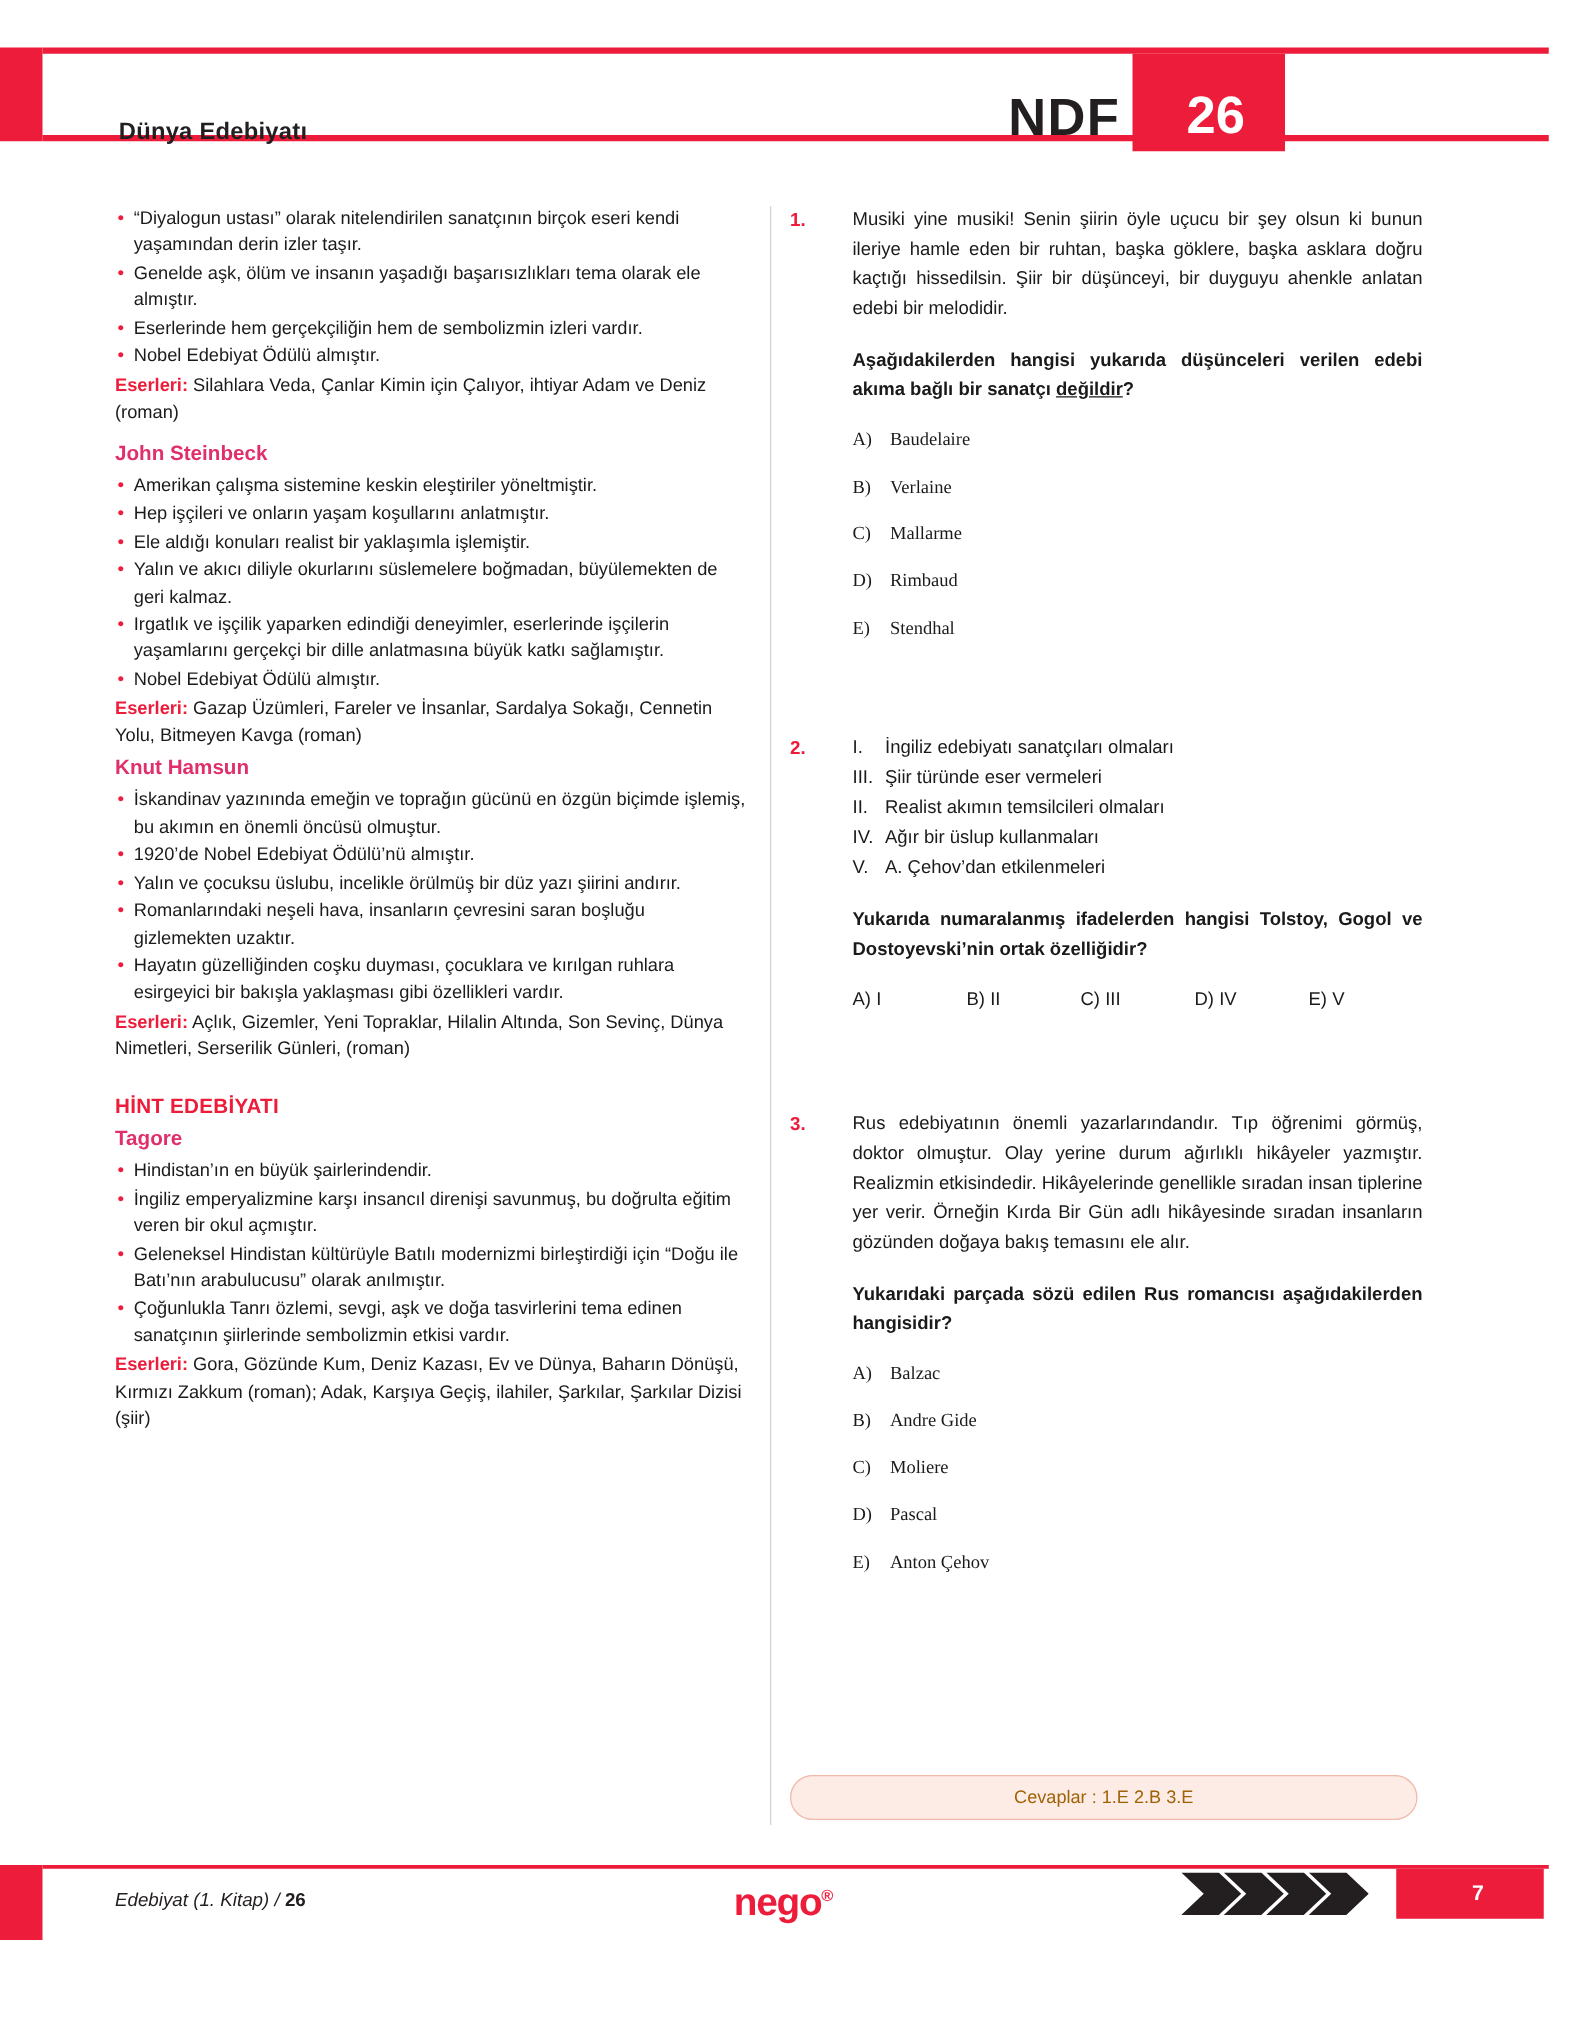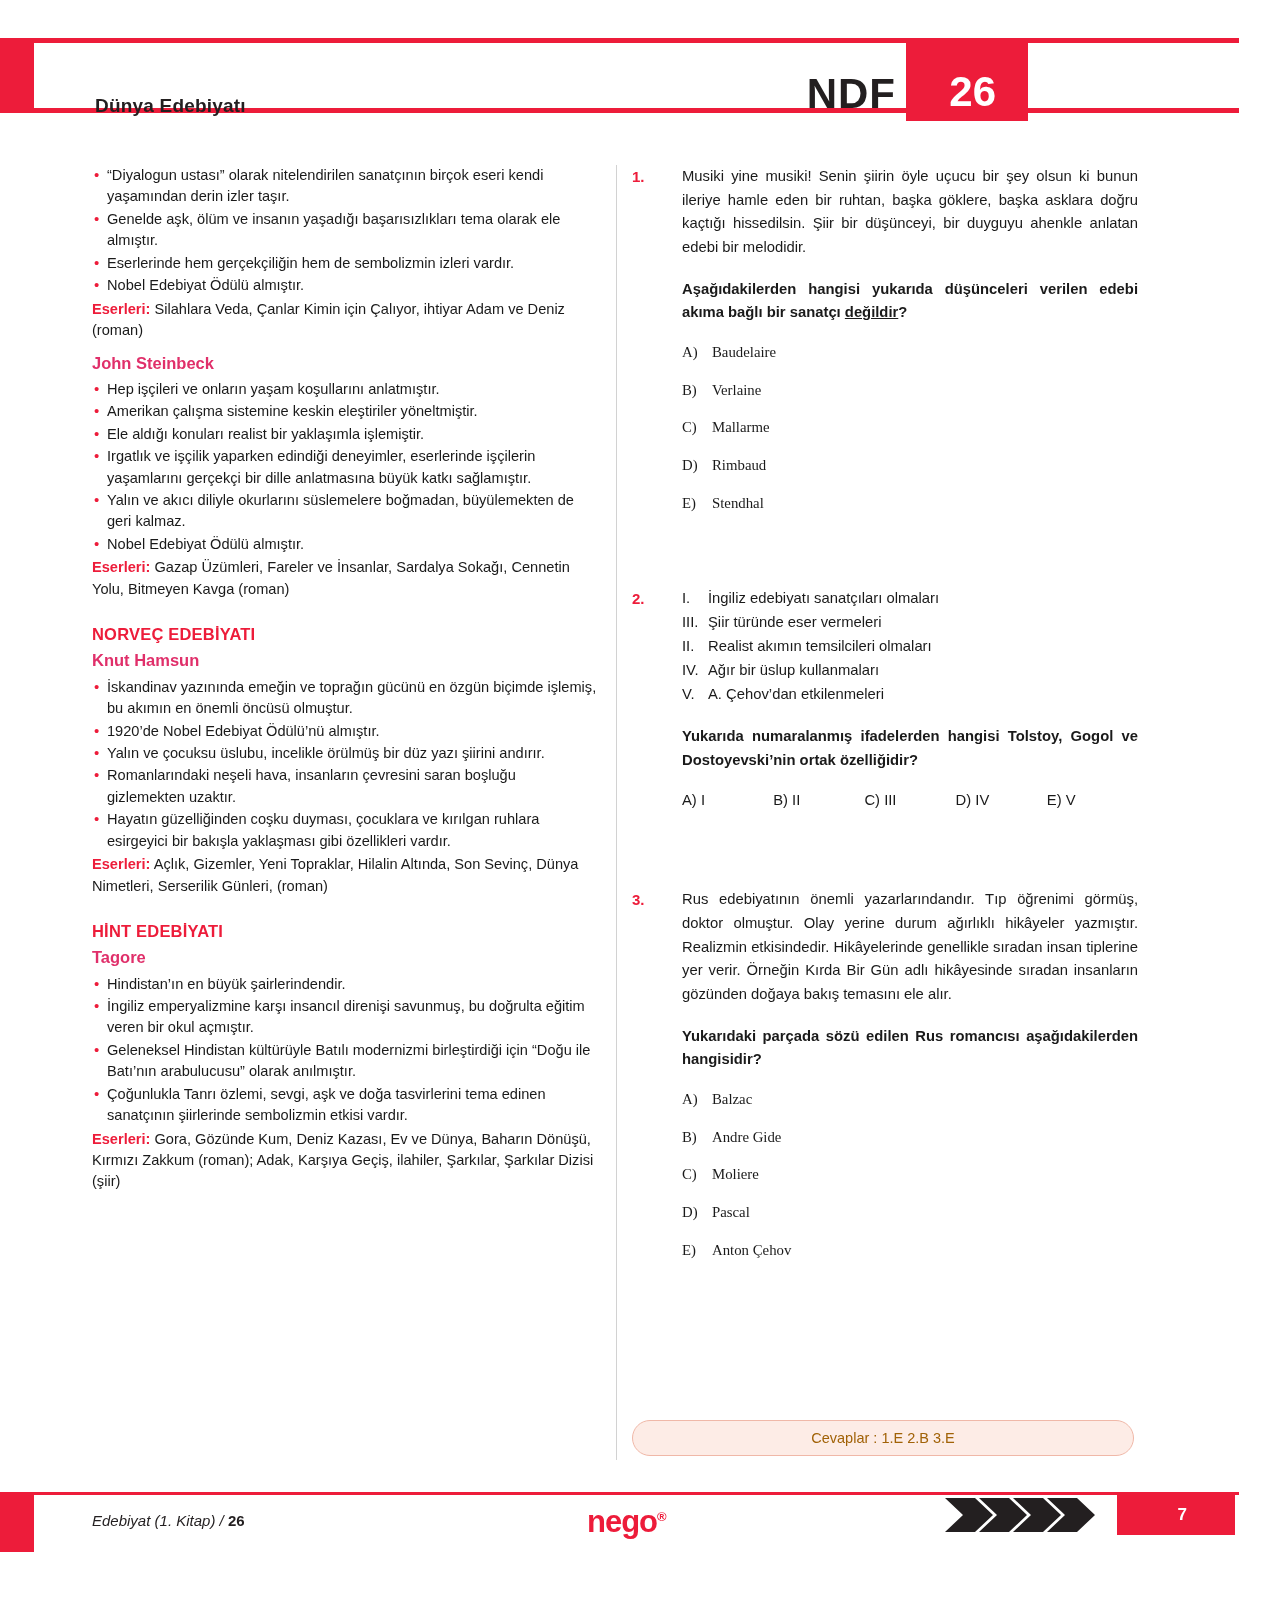--- a/index.html
+++ b/index.html
@@ -320,33 +320,32 @@
       <li>Eserlerinde hem gerçekçiliğin hem de sembolizmin izleri vardır.</li>
       <li>Nobel Edebiyat Ödülü almıştır.</li>
     </ul>
     <div class="works">
       <span class="lbl">Eserleri:</span>
       <span>Silahlara Veda, Çanlar Kimin için Çalıyor, ihtiyar Adam ve Deniz (roman)</span>
     </div>
 
     <div class="sub-author">John Steinbeck</div>
     <ul class="bullets">
+      <li>Amerikan çalışma sistemine keskin eleştiriler yöneltmiştir.</li>
       <li>Hep işçileri ve onların yaşam koşullarını anlatmıştır.</li>
-      <li>Amerikan çalışma sistemine keskin eleştiriler yöneltmiştir.</li>
       <li>Ele aldığı konuları realist bir yaklaşımla işlemiştir.</li>
+      <li>Yalın ve akıcı diliyle okurlarını süslemelere boğmadan, büyülemekten de geri kalmaz.</li>
       <li>Irgatlık ve işçilik yaparken edindiği deneyimler, eserlerinde işçilerin yaşamlarını gerçekçi bir dille anlatmasına büyük katkı sağlamıştır.</li>
-      <li>Yalın ve akıcı diliyle okurlarını süslemelere boğmadan, büyülemekten de geri kalmaz.</li>
       <li>Nobel Edebiyat Ödülü almıştır.</li>
     </ul>
     <div class="works">
       <span class="lbl">Eserleri:</span>
       <span>Gazap Üzümleri, Fareler ve İnsanlar, Sardalya Sokağı, Cennetin Yolu, Bitmeyen Kavga (roman)</span>
     </div>
 
-    <div class="section-head">NORVEÇ EDEBİYATI</div>
     <div class="sub-author" style="margin-top:2px">Knut Hamsun</div>
     <ul class="bullets">
       <li>İskandinav yazınında emeğin ve toprağın gücünü en özgün biçimde işlemiş, bu akımın en önemli öncüsü olmuştur.</li>
       <li>1920’de Nobel Edebiyat Ödülü’nü almıştır.</li>
       <li>Yalın ve çocuksu üslubu, incelikle örülmüş bir düz yazı şiirini andırır.</li>
       <li>Romanlarındaki neşeli hava, insanların çevresini saran boşluğu gizlemekten uzaktır.</li>
       <li>Hayatın güzelliğinden coşku duyması, çocuklara ve kırılgan ruhlara esirgeyici bir bakışla yaklaşması gibi özellikleri vardır.</li>
     </ul>
     <div class="works">
       <span class="lbl">Eserleri:</span>

